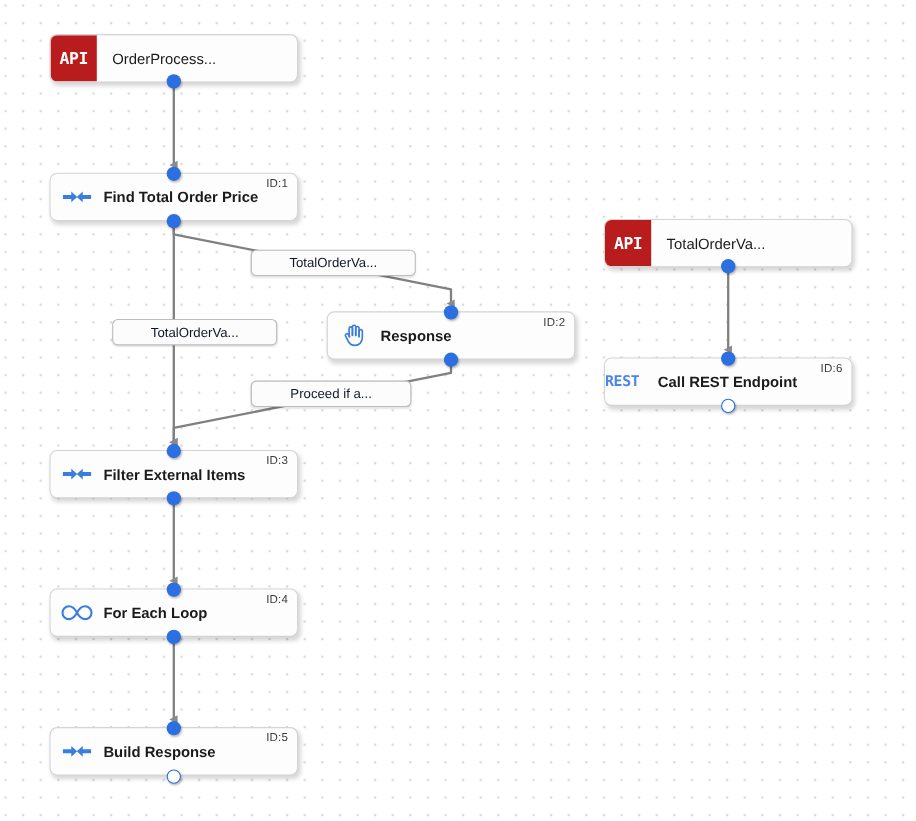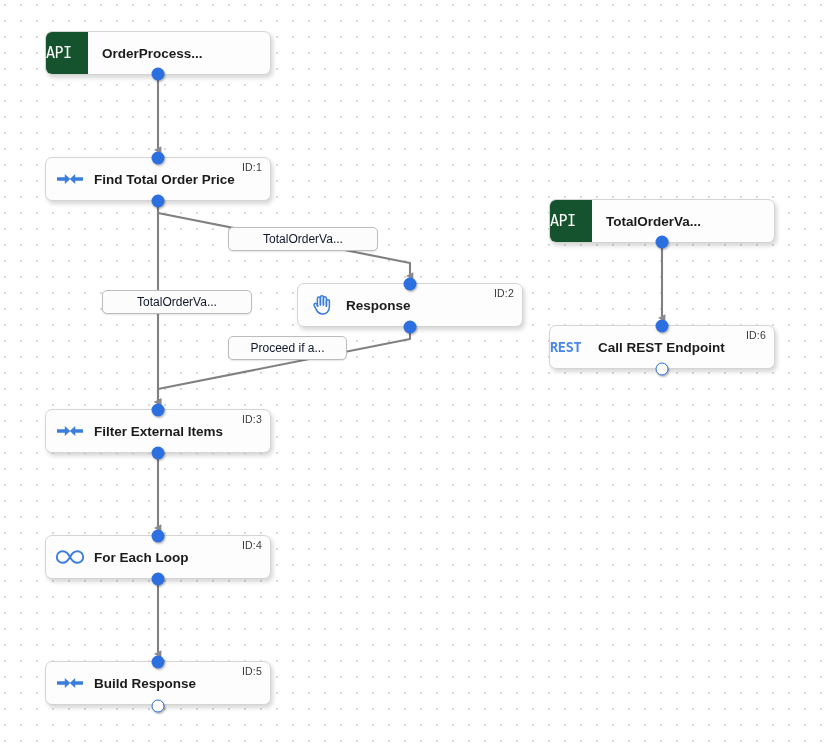--- a/index.html
+++ b/index.html
@@ -61,36 +61,36 @@
     height: 44px;
   }
   .node.step-node {
     height: 44px;
   }
 
   
   .api-badge {
     width: 42px;
     align-self: stretch;
-    background: #14532d;
+    background: #b91c1c;
     color: #ffffff;
     display: flex;
     align-items: center;
-    justify-content: flex-start;
+    justify-content: center;
     font-family: "DejaVu Sans Mono", monospace;
     font-size: 15px;
-    font-weight: normal;
+    font-weight: bold;
     letter-spacing: -0.5px;
     flex: 0 0 auto;
   }
 
   .start-title {
     padding-left: 14px;
     font-size: 13.5px;
-    font-weight: bold;
+    font-weight: normal;
     color: #1b1b1b;
     white-space: nowrap;
   }
 
   
   .step-icon {
     width: 48px;
     flex: 0 0 auto;
     display: flex;
     align-items: center;
@@ -193,21 +193,21 @@
   </svg>
 
   <div class="edge-label" style="left:228px; top:227px; width:150px;">
     <span>TotalOrderVa...</span>
   </div>
 
   <div class="edge-label" style="left:102px; top:290px; width:150px;">
     <span>TotalOrderVa...</span>
   </div>
 
-  <div class="edge-label" style="left:228px; top:336px; width:119px;">
+  <div class="edge-label" style="left:228px; top:346px; width:146px;">
     <span>Proceed if a...</span>
   </div>
 
   <div class="node start-node" style="left:45px; top:31px; width:226px;">
     <div class="node-inner">
       <div class="api-badge">
         <span>API</span>
       </div>
       <div class="start-title">OrderProcess...</div>
     </div>

